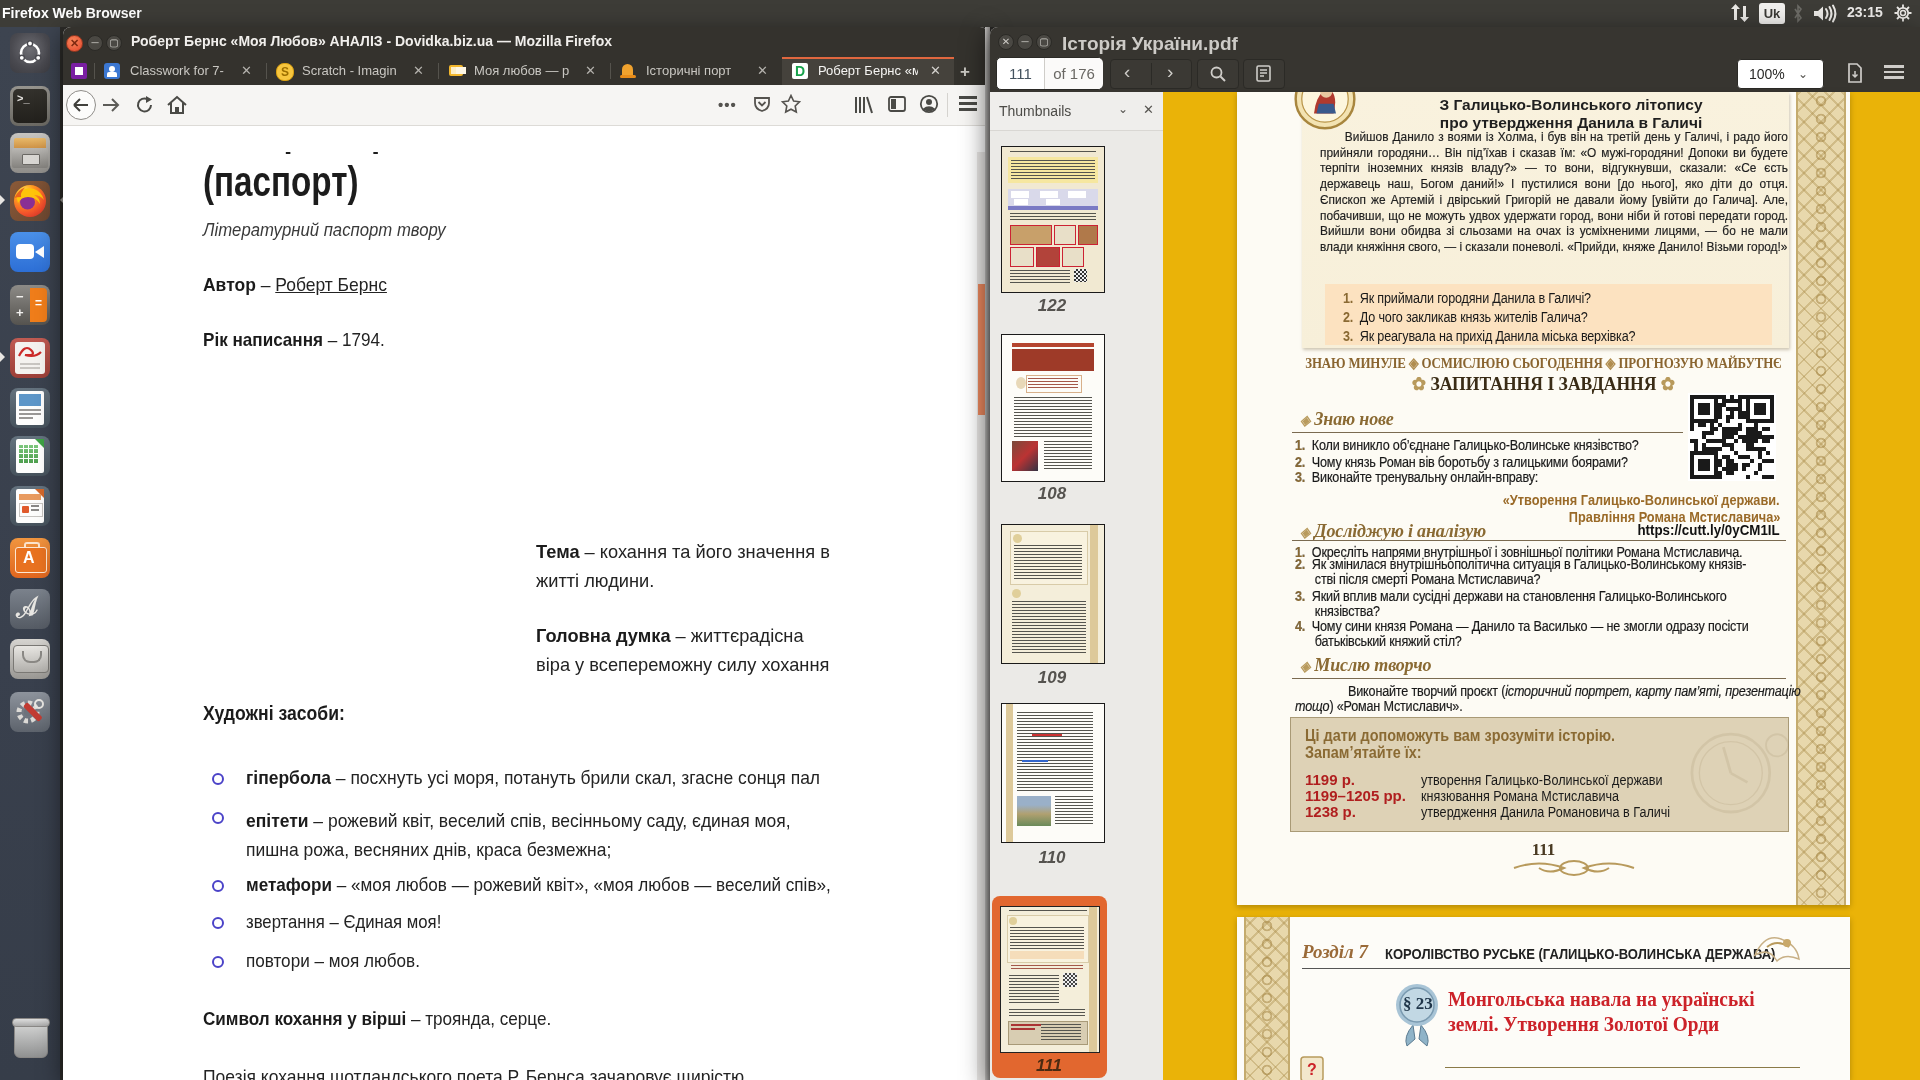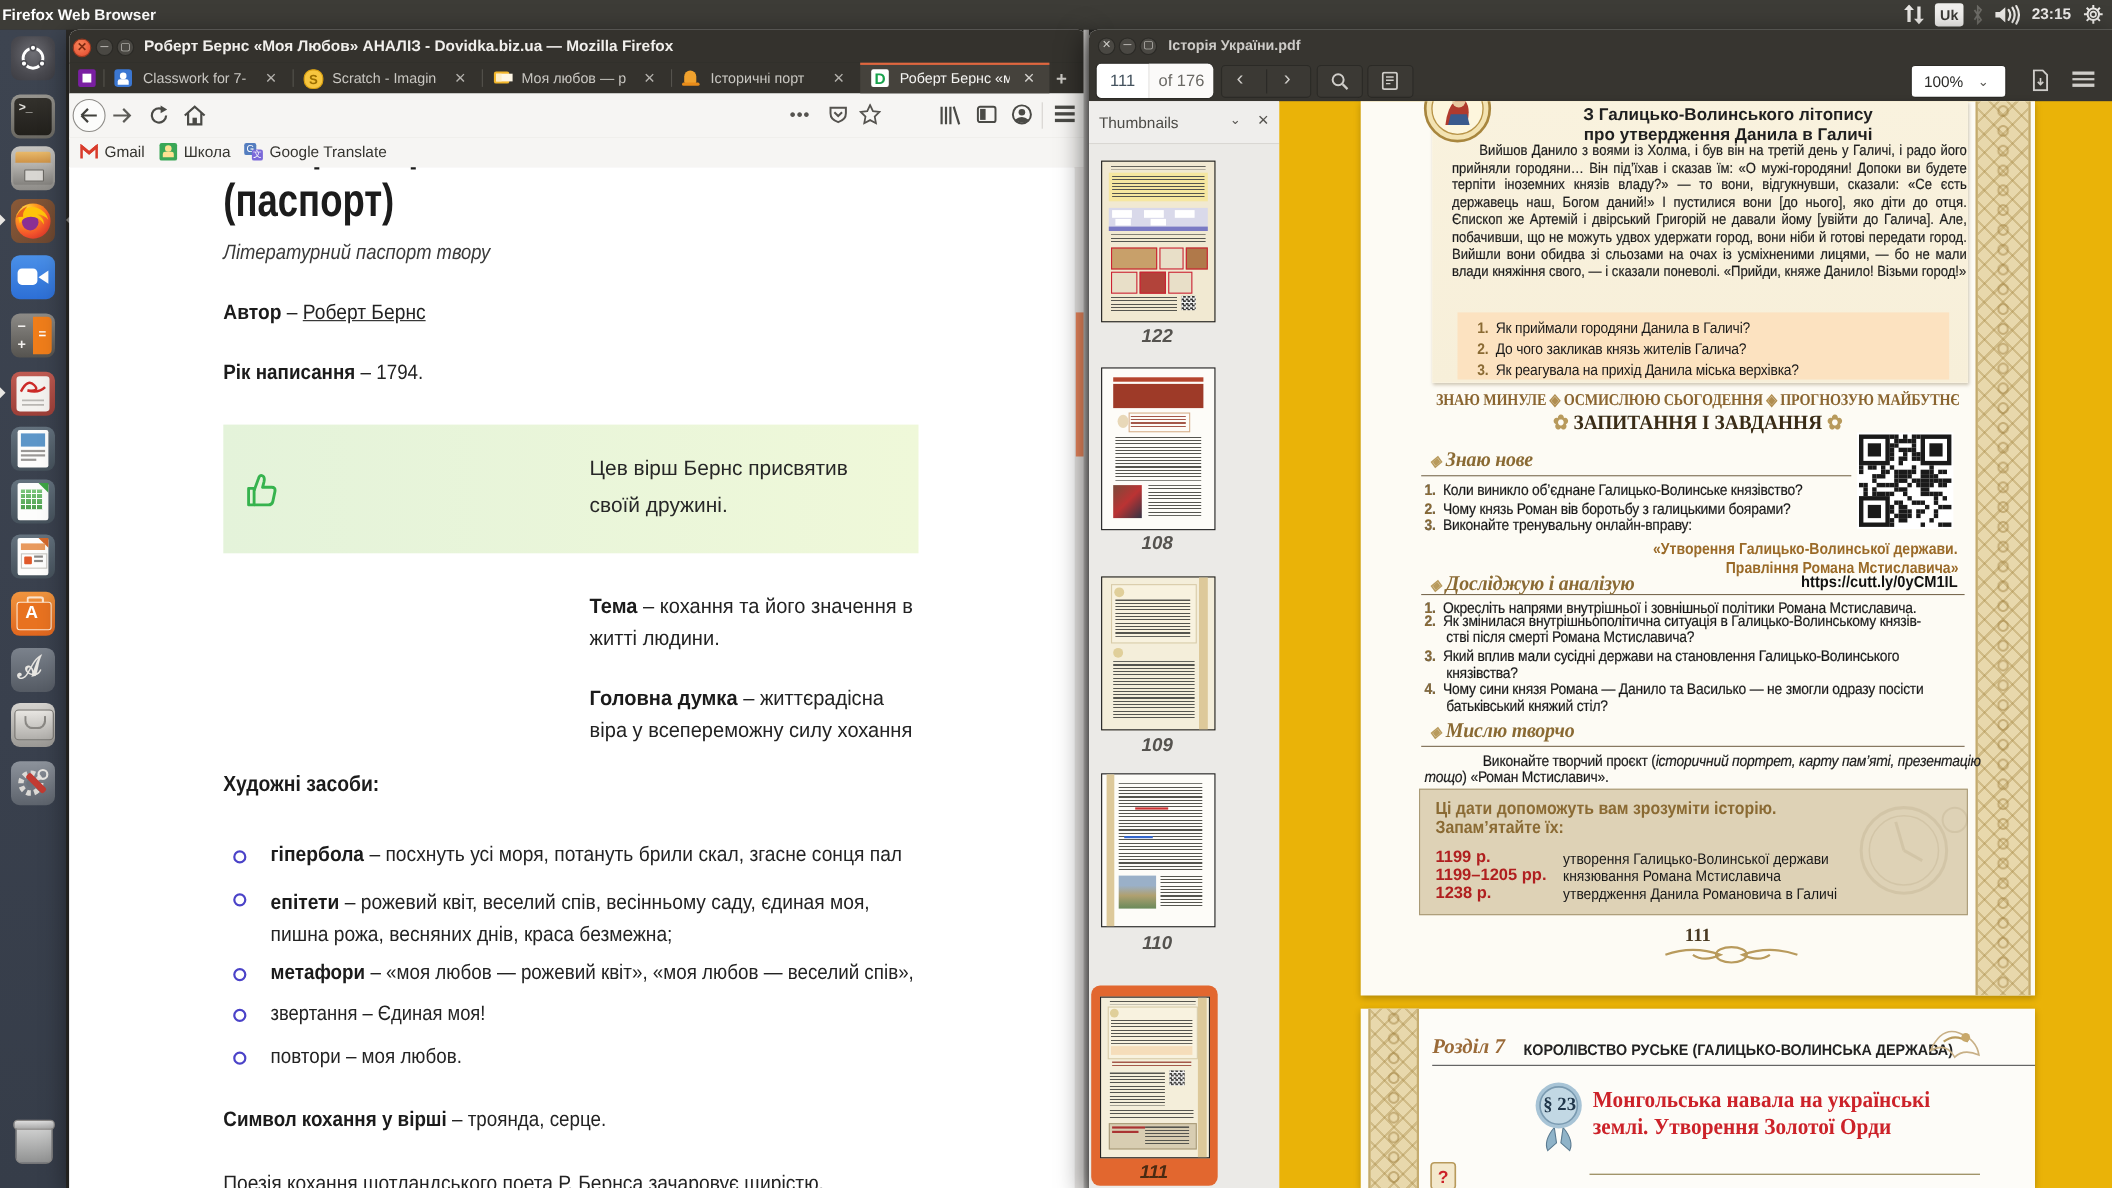--- a/index.html
+++ b/index.html
@@ -280,54 +280,28 @@
         <path d="M4.5 15.5 Q10 11 15.5 15.5" stroke="#4a4a46" stroke-width="1.8" fill="none"></path>
         <path d="M4.5 15.5 Q10 19.5 15.5 15.5 Q10 11 4.5 15.5" fill="#4a4a46"></path>
       </svg>
       <div class="abs" style="left:884px;top:8px;width:1px;height:24px;background:#d5d3cf;"></div>
       <div class="abs" style="left:896px;top:10px;width:18px;height:20px;">
         <div style="height:2.5px;background:#4a4a46;margin-top:1px;"></div>
         <div style="height:2.5px;background:#4a4a46;margin-top:3.5px;"></div>
         <div style="height:2.5px;background:#4a4a46;margin-top:3.5px;"></div>
       </div>
     </div>
-    <div class="abs" id="ffbook">
-      <svg class="abs" style="left:10px;top:6px" width="16" height="14" viewBox="0 0 16 14">
-        <path d="M1 13 V2 L8 8 L15 2 V13" fill="none" stroke="#d93b2b" stroke-width="2.6"></path>
-        <path d="M1 2 L8 8 L15 2" fill="none" stroke="#d93b2b" stroke-width="2.6"></path>
-      </svg>
-      <div class="abs" style="left:32px;top:5px;font-size:14px;color:#35342f;">Gmail</div>
-      <div class="abs" style="left:82px;top:5px;width:16px;height:16px;background:#3aa757;border-radius:2px;">
-        <div class="abs" style="left:5px;top:2px;width:6px;height:6px;background:#fde293;border-radius:50%;"></div>
-        <div class="abs" style="left:3px;top:8px;width:10px;height:5px;background:#fde293;border-radius:2px 2px 0 0;"></div>
-      </div>
-      <div class="abs" style="left:104px;top:5px;font-size:14px;color:#35342f;">Школа</div>
-      <div class="abs" style="left:159px;top:5px;width:16px;height:16px;">
-        <div class="abs" style="left:0;top:0;width:11px;height:11px;background:#547dbf;border-radius:2px;color:#fff;font-size:9px;line-height:11px;text-align:center;">G</div>
-        <div class="abs" style="left:7px;top:6px;width:10px;height:10px;background:#7b68d9;border-radius:2px;color:#fff;font-size:8px;line-height:10px;text-align:center;">文</div>
-      </div>
-      <div class="abs" style="left:182px;top:5px;font-size:14px;color:#35342f;">Google Translate</div>
-    </div>
     <div class="abs" id="ffcontent">
       <div class="abs" style="left:140px;top:0;width:620px;height:9px;overflow:hidden;">
         <div class="abs" style="left:0;top:-45px;font-size:42px;font-weight:bold;color:#1c1c1c;white-space:nowrap;transform:scaleX(.79);transform-origin:0 0;">Роберт Бернс «Моя Любов» аналіз</div>
       </div>
       <div class="abs" style="left:140px;top:6px;font-size:42px;font-weight:bold;color:#1c1c1c;transform:scaleX(.79);transform-origin:0 0;white-space:nowrap;">(паспорт)</div>
       <div class="abs sx88" style="left:140px;top:67px;font-size:19px;font-style:italic;color:#3a3a3a;">Літературний паспорт твору</div>
       <div class="abs sx92 wp" style="left:140px;top:122px;"><span class="wpb">Автор</span> – <span style="text-decoration:underline;">Роберт Бернс</span></div>
       <div class="abs sx90 wp" style="left:140px;top:177px;"><span class="wpb">Рік написання</span> – 1794.</div>
-      <div class="abs" style="left:140px;top:234px;width:632px;height:117px;background:linear-gradient(90deg,#e4f3da,#eff8d9);">
-        <svg class="abs" style="left:20px;top:44px" width="30" height="32" viewBox="0 0 30 32">
-          <g fill="none" stroke="#36b34e" stroke-width="2.6" stroke-linejoin="round">
-            <path d="M3 14 H8 V29 H3 Z"></path>
-            <path d="M8 16 L12 5 Q13 1.5 15.5 2.5 Q18 3.5 17 8 L15.7 13 H24 Q27.5 13 27 16.5 L25 26 Q24.3 29 21 29 H8"></path>
-          </g>
-        </svg>
-        <div class="abs" style="left:333px;top:24px;font-size:19px;color:#272727;line-height:33px;">Цев вірш Бернс присвятив<br>своїй дружині.</div>
-      </div>
       <div class="abs sx96 wp" style="left:473px;top:385px;line-height:29px;"><span class="wpb">Тема</span> – кохання та його значення в<br>житті людини.</div>
       <div class="abs sx96 wp" style="left:473px;top:469px;line-height:29px;"><span class="wpb">Головна думка</span> – життєрадісна<br>віра у всепереможну силу хохання</div>
       <div class="abs sx88 wpb" style="left:140px;top:550px;font-size:20px;">Художні засоби:</div>
       <div class="abs bullet" style="left:149px;top:621px;"></div>
       <div class="abs sx92 wp" style="left:183px;top:615px;"><span class="wpb">гіпербола</span> – посхнуть усі моря, потануть брили скал, згасне сонця пал</div>
       <div class="abs bullet" style="left:149px;top:660px;"></div>
       <div class="abs sx92 wp" style="left:183px;top:654px;line-height:29px;"><span class="wpb">епітети</span> – рожевий квіт, веселий спів, весінньому саду, єдиная моя,<br>пишна рожа, весняних днів, краса безмежна;</div>
       <div class="abs bullet" style="left:149px;top:728px;"></div>
       <div class="abs sx90 wp" style="left:183px;top:722px;"><span class="wpb">метафори</span> – «моя любов — рожевий квіт», «моя любов — веселий спів»,</div>
       <div class="abs bullet" style="left:149px;top:765px;"></div>
@@ -339,21 +313,21 @@
     </div>
     <div class="abs" id="ffscroll"></div>
     <div class="abs" id="ffthumb"></div>
   </div>
   <div class="abs" style="left:985px;top:27px;width:5px;height:1053px;background:linear-gradient(90deg,#c9c7c5,#8a8886);"></div>
   <div class="abs" id="pdfwin">
     <div class="abs" id="pdfhead">
       <div class="abs circbtn" style="left:8px;top:7px;">✕</div>
       <div class="abs circbtn" style="left:27px;top:7px;">─</div>
       <div class="abs circbtn" style="left:46px;top:7px;">▢</div>
-      <div class="abs" style="left:72px;top:6px;font-size:13px;font-weight:bold;color:#cdcbc7;">Історія України.pdf</div>
+      <div class="abs" style="left:72px;top:6px;font-size:19px;font-weight:bold;color:#cdcbc7;">Історія України.pdf</div>
       <div class="abs" style="left:6px;top:30px;width:105px;height:31px;background:#fff;border-radius:5px;border:1px solid #2b2a26;">
         <div class="abs" style="left:0;top:0;width:47px;height:31px;font-size:15px;color:#44525e;line-height:31px;text-align:center;">111</div>
         <div class="abs" style="left:47px;top:0;width:58px;height:31px;background:#fbfaf9;border-left:1px solid #cfcdc9;border-radius:0 5px 5px 0;font-size:15px;color:#6a6864;line-height:31px;text-align:center;">of 176</div>
       </div>
       <div class="abs toolbtn" style="left:120px;top:32px;width:80px;">
         <div class="abs" style="left:40px;top:3px;width:1px;height:22px;background:#2b2a26;"></div>
         <div class="abs" style="left:13px;top:1px;color:#cfcdc9;font-size:19px;">‹</div>
         <div class="abs" style="left:56px;top:1px;color:#cfcdc9;font-size:19px;">›</div>
       </div>
       <div class="abs toolbtn" style="left:207px;top:32px;width:40px;">

